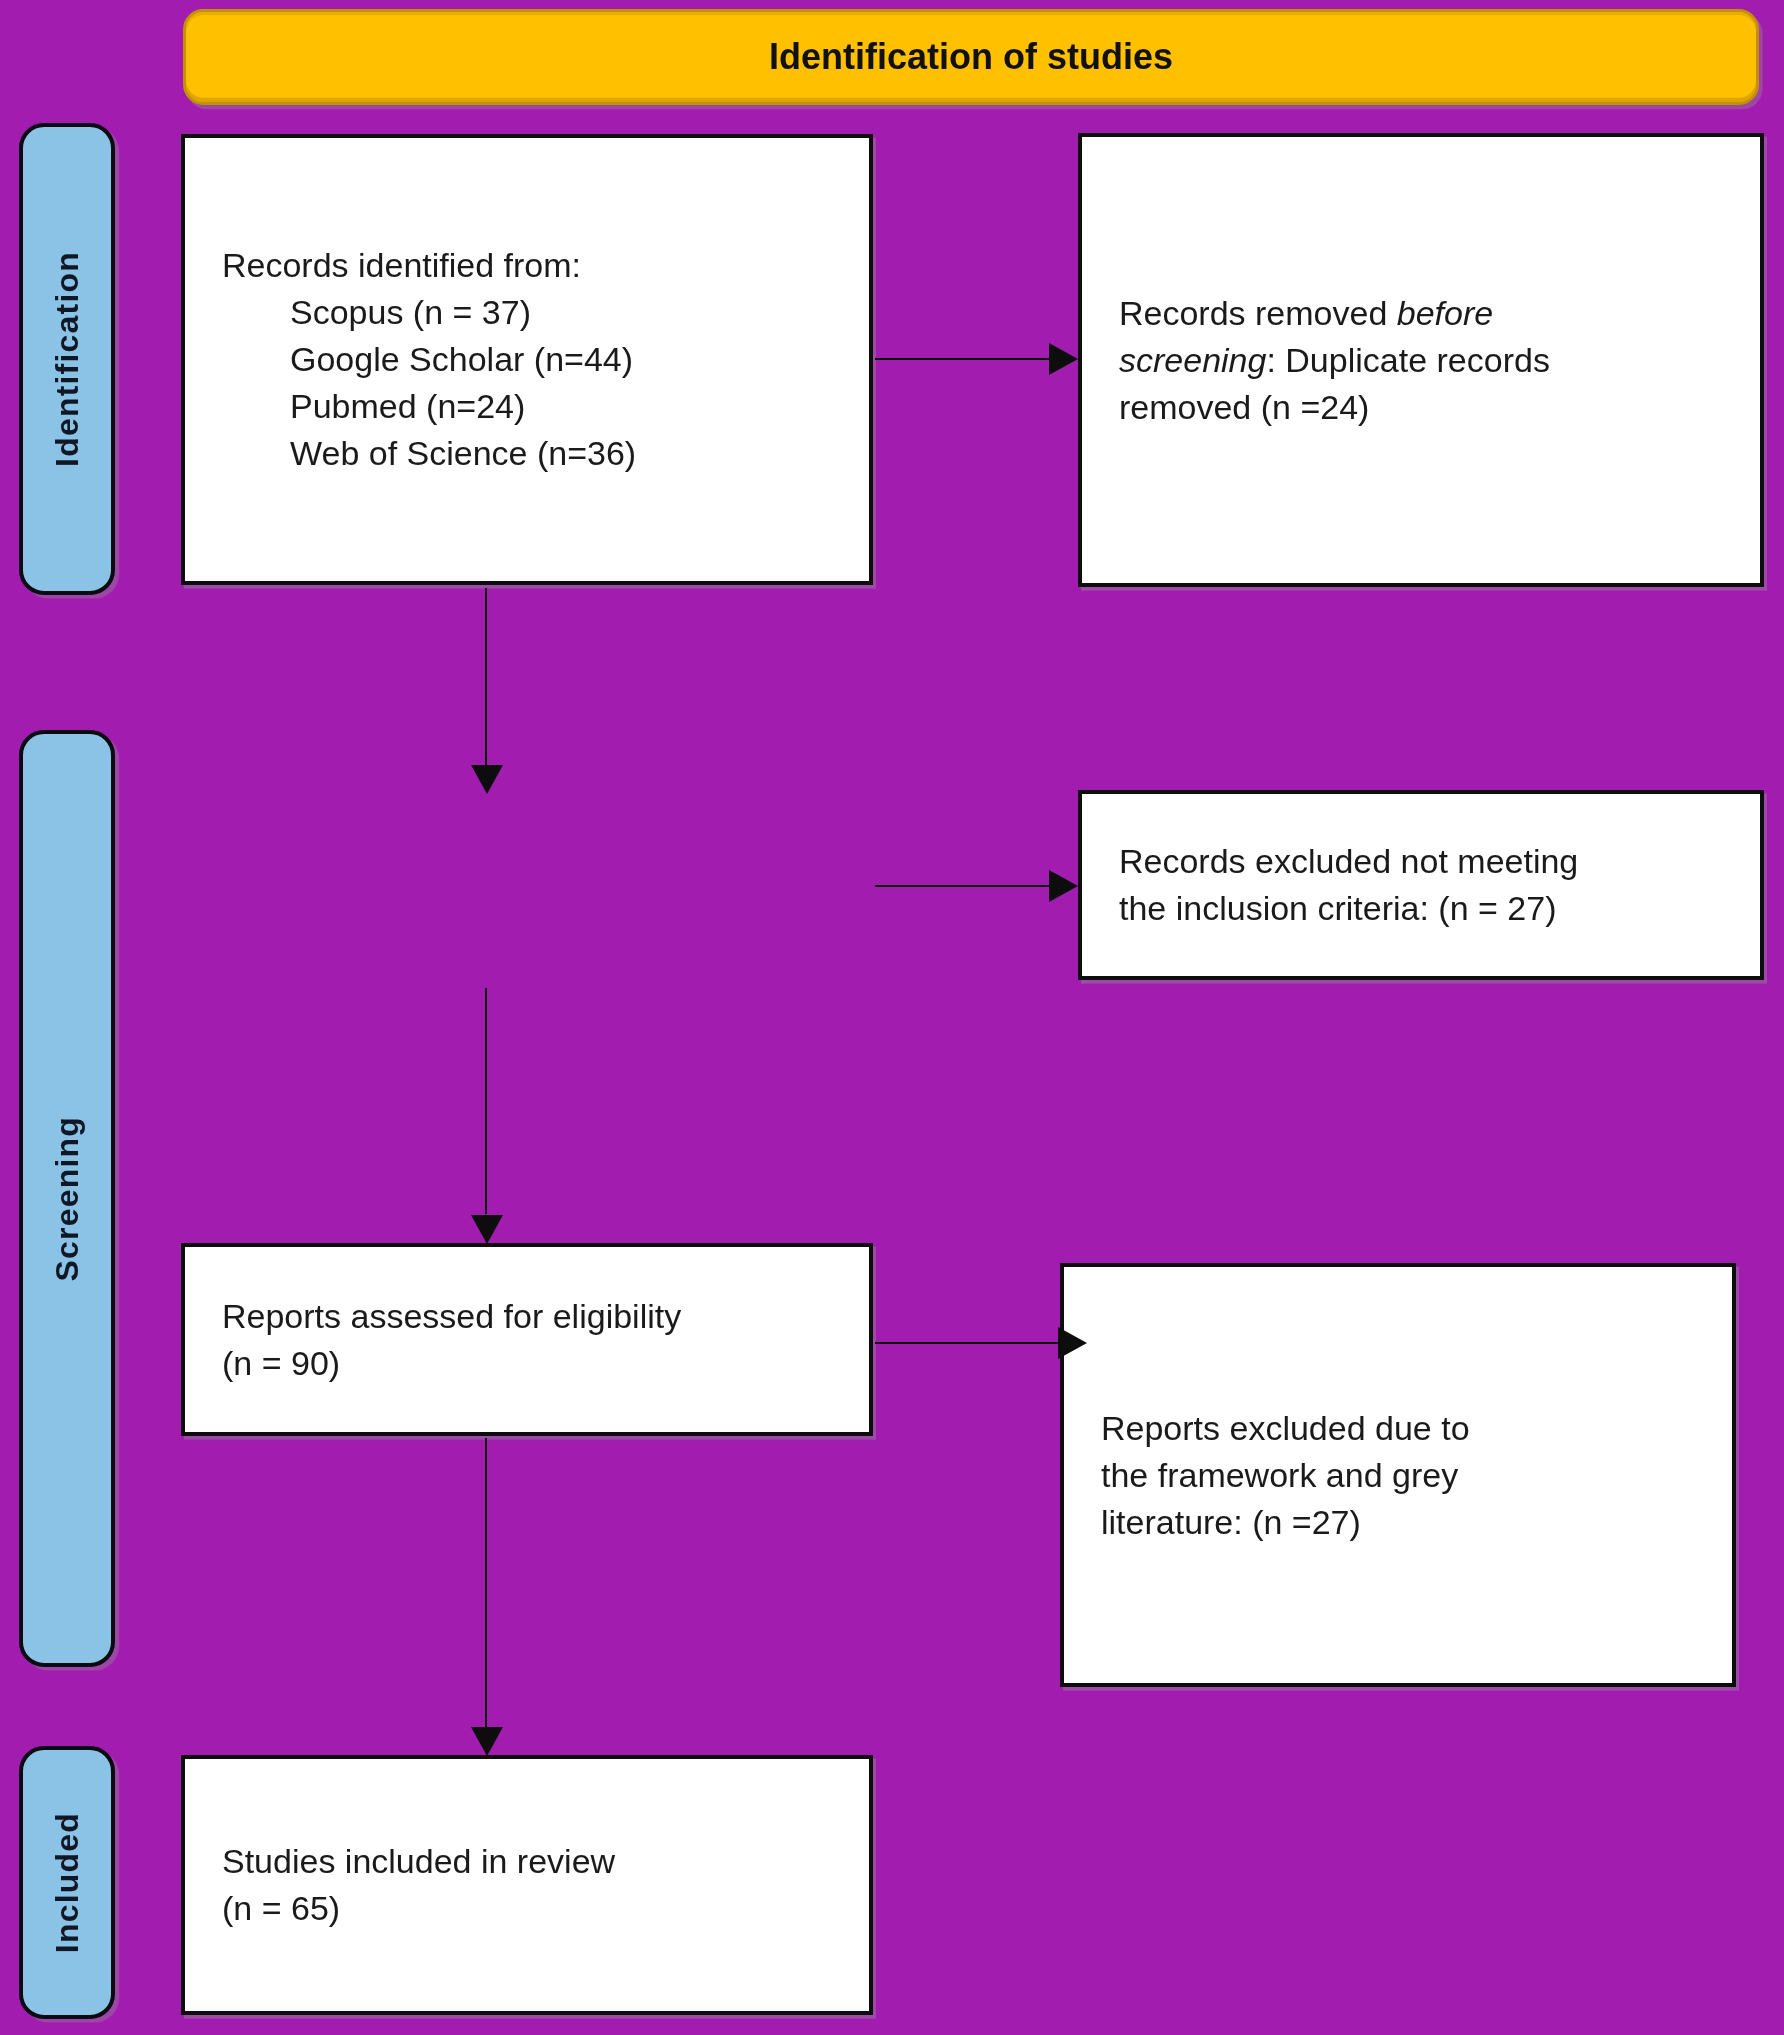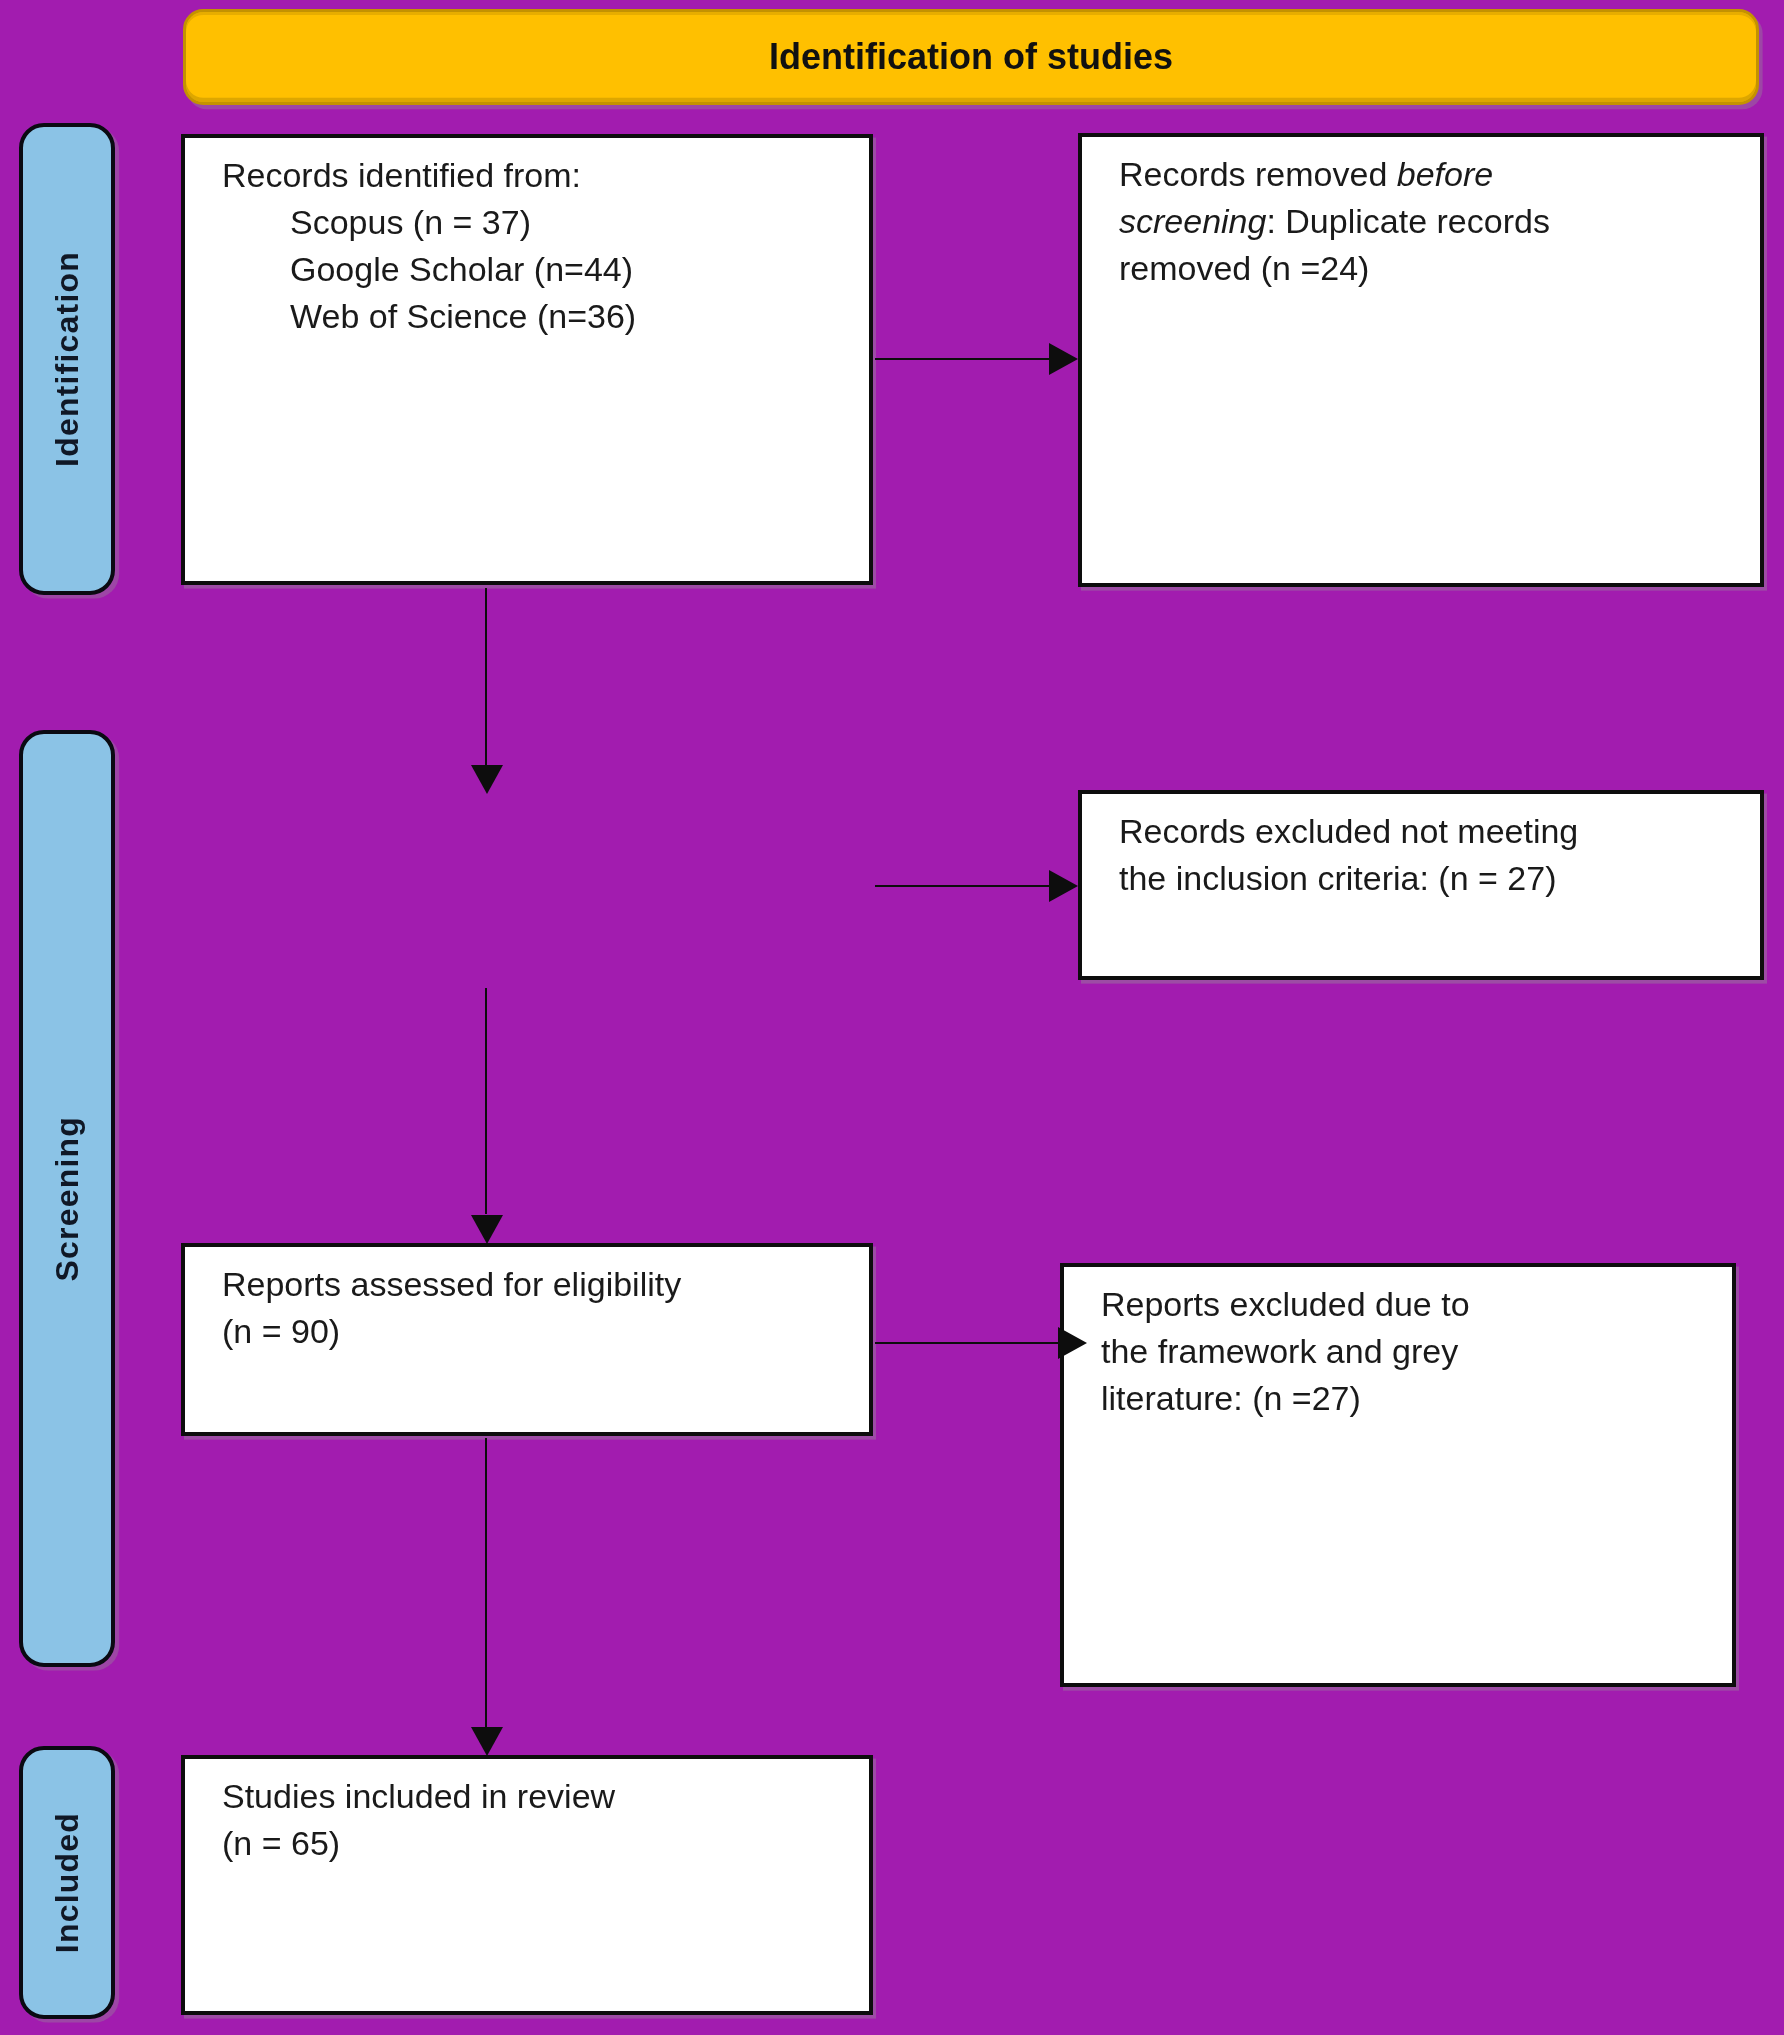--- a/index.html
+++ b/index.html
@@ -25,21 +25,21 @@
   .stage-label{
     writing-mode:vertical-rl;transform:rotate(180deg);
     font-size:32px;font-weight:bold;letter-spacing:1.2px;color:#101826;white-space:nowrap;
   }
   .stage-identification{top:123px;height:472px;}
   .stage-screening{top:730px;height:937px;}
   .stage-included{top:1746px;height:273px;}
   
   .box{
     position:absolute;background:#ffffff;box-sizing:border-box;
-    border:4.8px solid #0d0d0d;display:flex;
+    border:4.8px solid #0d0d0d;display:flex;align-items:center;
     box-shadow:3px 3.6px 0 rgba(150,150,150,.4);
   }
   .box-text{padding:14.4px 21.6px 14.4px 37px;font-size:34px;line-height:47px;color:#1a1a1a;}
   .box-text .line{white-space:nowrap;}
   .box-text .line.indent{padding-left:68px;}
   .box-text em{font-style:italic;}
   .box-b1{left:181px;top:134px;width:692px;height:451px;}
   .box-b2{left:1078px;top:133px;width:686px;height:454px;}
   .box-b3{left:181px;top:793px;width:692px;height:193px;}
   .box-b4{left:1078px;top:790px;width:686px;height:190px;}
@@ -81,20 +81,21 @@
   </div>
   <div class="stage stage-included" style="background-color: rgb(139, 195, 230);">
     <span class="stage-label">Included</span>
   </div>
 
   <div class="box box-b1">
     <div class="box-text">
         <div class="line"><span>Records identified from:</span></div>
         <div class="line indent"><span>Scopus (n = 37)</span></div>
         <div class="line indent"><span>Google Scholar (n=44)</span></div>
+        <div class="line indent"><span>Pubmed (n=24)</span></div>
         <div class="line indent"><span>Web of Science (n=36)</span></div>
       </div>
   </div>
   <div class="box box-b2">
     <div class="box-text">
         <div class="line"><span>Records removed </span><em>before</em></div>
         <div class="line"><em>screening</em><span>: Duplicate records</span></div>
         <div class="line"><span>removed (n =24)</span></div>
       </div>
   </div>

